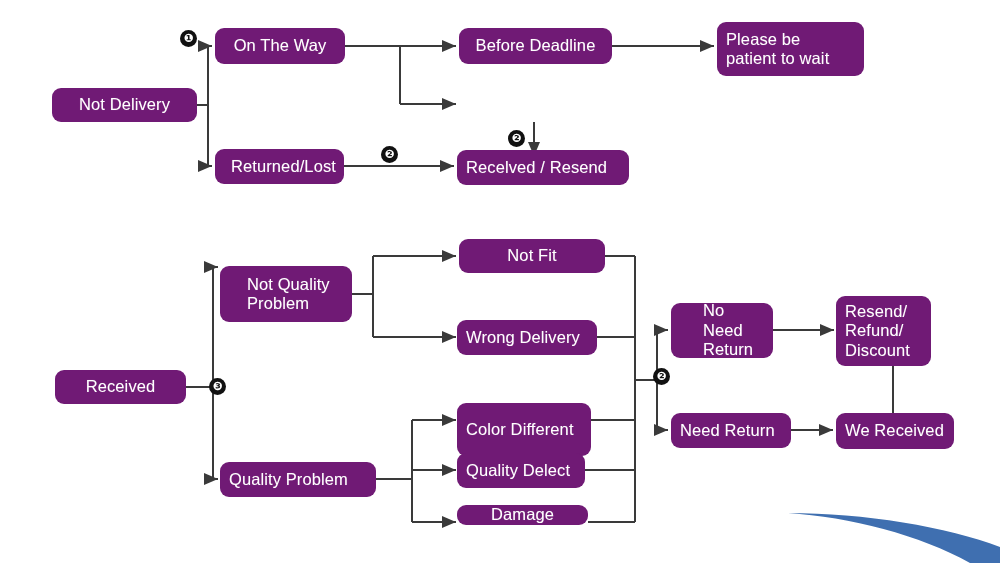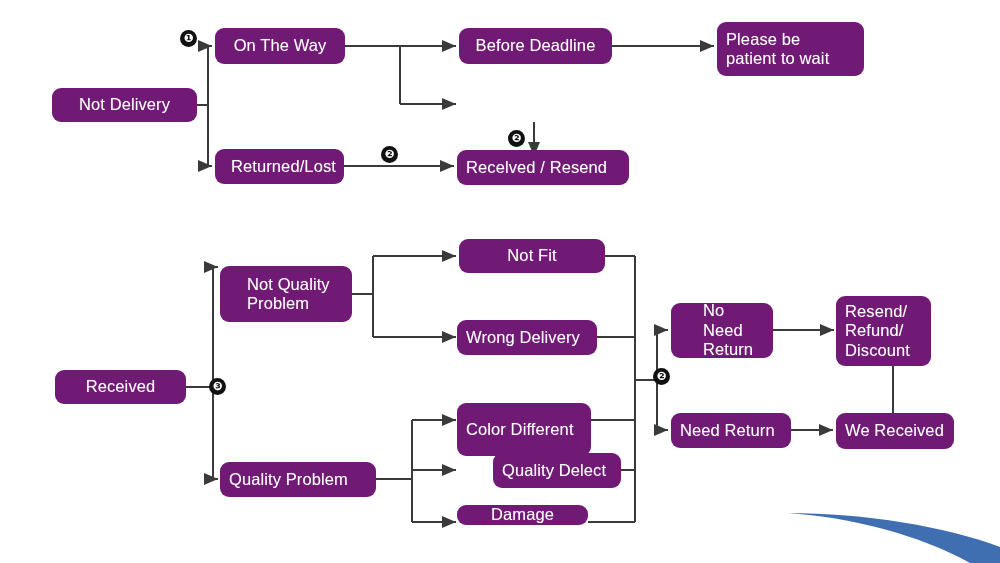--- a/index.html
+++ b/index.html
@@ -187,21 +187,21 @@
   </div>
 
   <div class="node left" style="left:457px; top:320px; width:140px; height:35px;">
     <span>Wrong Delivery</span>
   </div>
 
   <div class="node left" style="left:457px; top:403px; width:134px; height:53px;">
     <span>Color Different</span>
   </div>
 
-  <div class="node left" style="left:457px; top:453px; width:128px; height:35px;margin-left:36px;">
+  <div class="node left" style="left:457px; top:453px; width:128px; height:35px;">
     <span>Quality Delect</span>
   </div>
 
   <div class="node" style="left:457px; top:505px; width:131px; height:20px;">
     <span>Damage</span>
   </div>
 
   <div class="node left" style="left:671px; top:303px; width:102px; height:55px;padding-left:32px;">
     <span>No Need
 Return</span>

